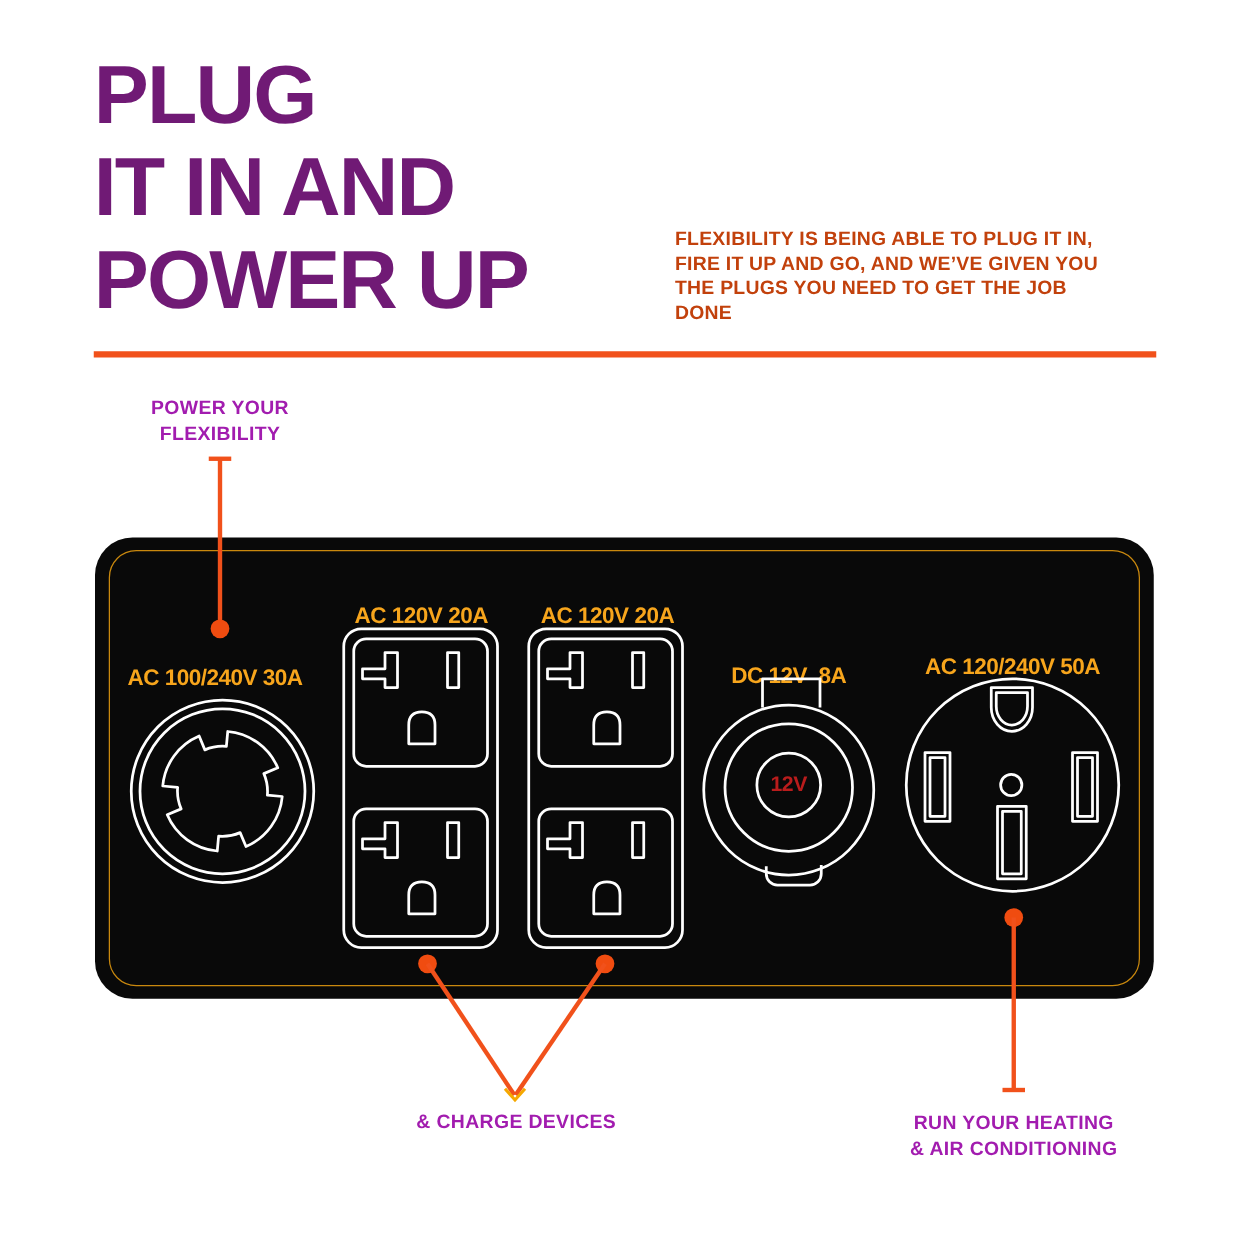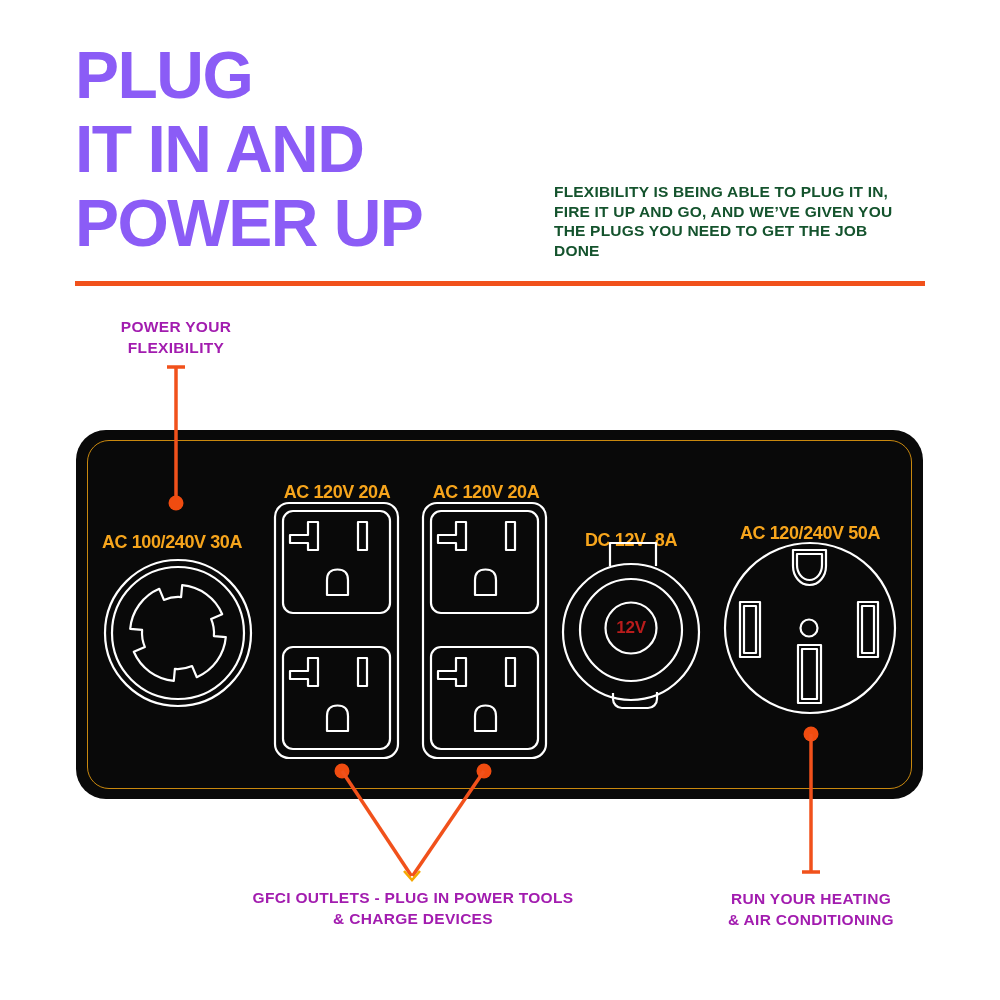--- a/index.html
+++ b/index.html
@@ -5,27 +5,27 @@
   html,body{margin:0;padding:0;background:#ffffff;}
   .canvas{
     position:relative;width:1000px;height:1000px;background:#ffffff;overflow:hidden;
     font-family:"Liberation Sans", sans-serif;color:#161616;
   }
   .abs{position:absolute;}
   
   .title{
     left:75px;top:38px;
     font-size:66px;font-weight:bold;line-height:74px;letter-spacing:-1.5px;
-    color:#8b5cf6;white-space:nowrap;
+    color:#701a75;white-space:nowrap;
   }
   
   .intro{
-    left:554px;top:182px;width:400px;
+    left:540px;top:182px;width:400px;
     font-size:15.5px;font-weight:bold;line-height:19.7px;letter-spacing:0.2px;
-    color:#14532d;
+    color:#c2410c;
   }
   
   .divider{left:75px;top:281px;width:850px;height:5px;background:#F1511B;}
   
   .callout{
     font-size:15.5px;font-weight:bold;line-height:21px;letter-spacing:0.3px;
     color:#a21caf;text-align:center;white-space:nowrap;transform:translateX(-50%);
   }
   .callout-appliances{left:176px;top:316px;}
   .callout-gfci{left:413px;top:887px;}
@@ -173,21 +173,20 @@
       <path class="acaret" d="M404,871 L412,880 L420,871"></path>
     </g>
     <g>
       <circle class="odot" cx="811" cy="734" r="7.5"></circle>
       <path class="oline" d="M811,734 V872"></path>
       <path class="oline" d="M802,872 H820"></path>
     </g>
   </svg>
 
   <div class="abs callout callout-gfci">
-    <div>GFCI OUTLETS - PLUG IN POWER TOOLS</div>
     <div>&amp; CHARGE DEVICES</div>
   </div>
 
   <div class="abs callout callout-hvac">
     <div>RUN YOUR HEATING</div>
     <div>&amp; AIR CONDITIONING</div>
   </div>
 
 </div>
 

